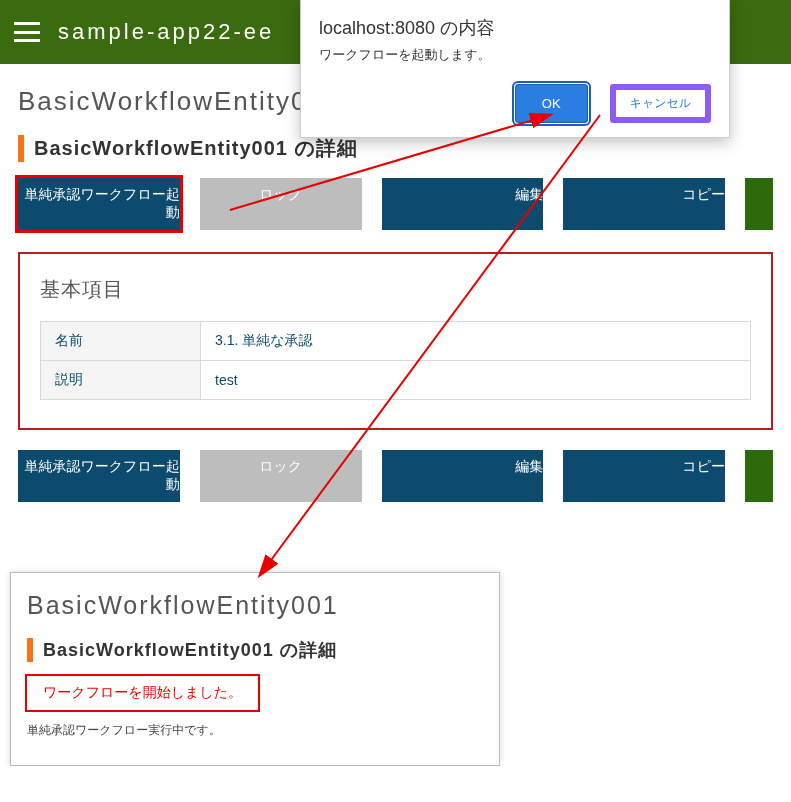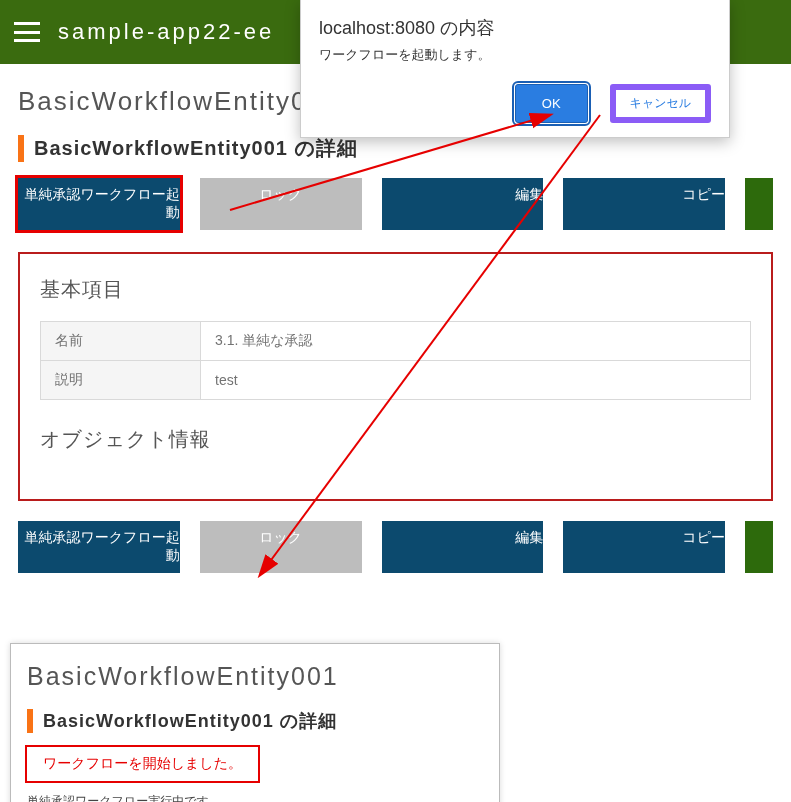--- a/index.html
+++ b/index.html
@@ -58,21 +58,21 @@
     border: 2px solid #b91c1c;
     padding: 18px 20px 28px;
     margin-bottom: 20px;
   }
   .card h3 {
     color:#555; font-size: 20px; font-weight:400; letter-spacing:1px;
     margin: 4px 0 18px;
   }
   table.kv { width:100%; border-collapse: collapse; }
   table.kv td, table.kv th {
-    border:1px solid #d9d9d9; padding: 10px 14px; font-size: 14px; color:#737373;
+    border:1px solid #d9d9d9; padding: 10px 14px; font-size: 14px; color:#0c4a6e;
   }
   table.kv th {
     background:#f5f5f5; width: 160px; text-align:left; font-weight:400;
   }
 
   
   .panel2 {
     border: 1px solid #bbb;
     width: 490px;
     margin: 28px 0 0 10px;
@@ -147,21 +147,20 @@
           <tr>
         <th>名前</th>
         <td>3.1. 単純な承認</td>
       </tr>
       <tr>
         <th>説明</th>
         <td>test</td>
       </tr>
     </tbody>
       </table>
-    <h3 style="margin-top:26px">オブジェクト情報</h3>
   </div>
 
   <div class="btnrow">
     <div class="btn btn-green">単純承認ワークフロー起動</div>
     <div class="btn btn-gray">ロック</div>
     <div class="btn btn-green">編集</div>
     <div class="btn btn-green">コピー</div>
     <div class="btn btn-partial"></div>
   </div>
 </div>

